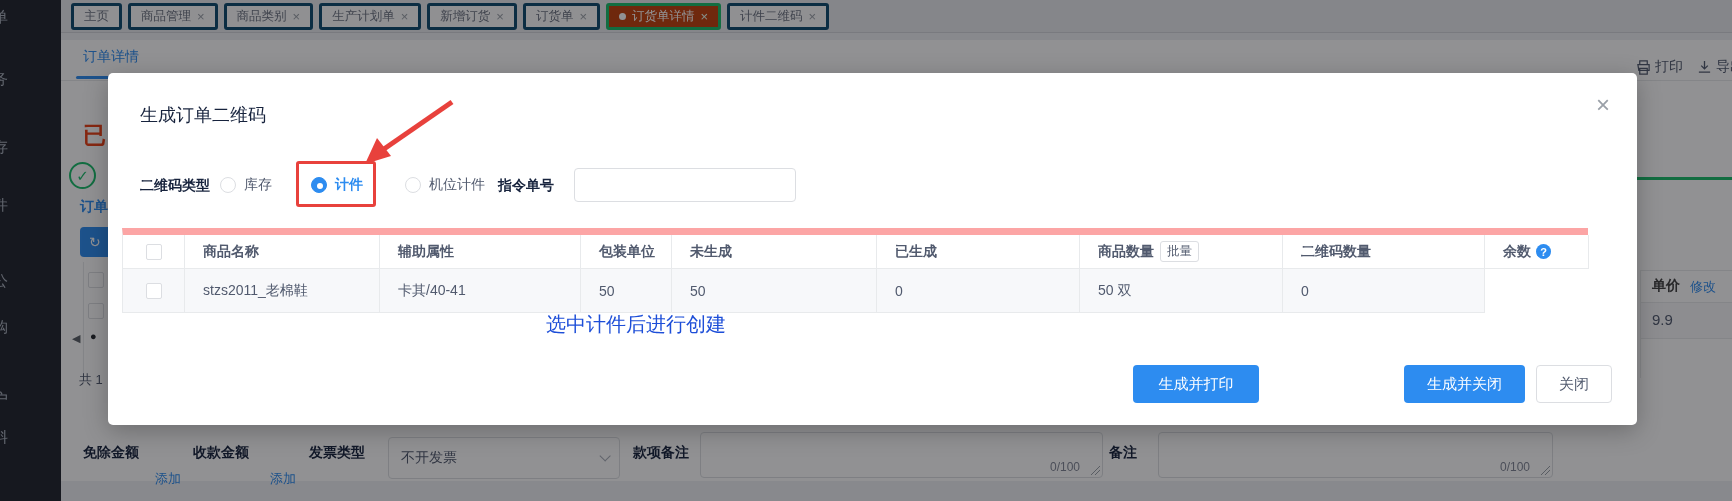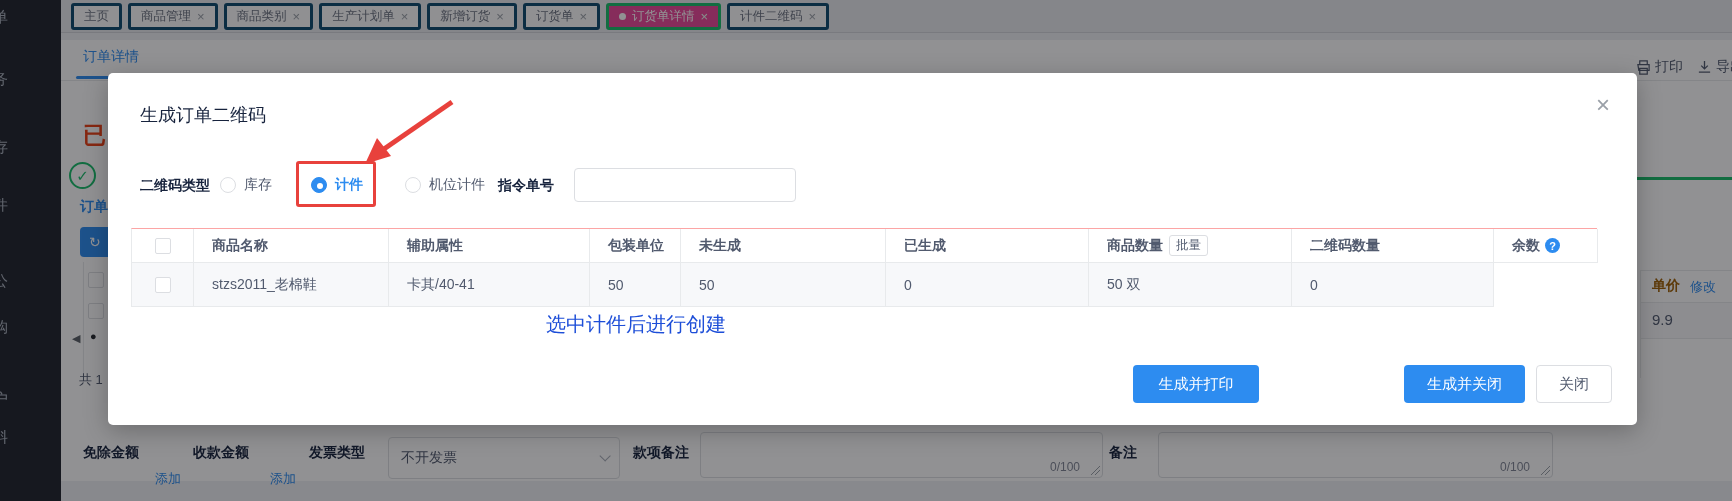--- a/index.html
+++ b/index.html
@@ -7,21 +7,21 @@
   #app { position:relative; width:1732px; height:501px; overflow:hidden; background:#eef0f4; }
 
   
   .sidebar { position:absolute; left:0; top:0; width:61px; height:501px; background:#20242d; z-index:1; overflow:hidden; }
   .side-item { position:absolute; left:-7px; color:#aab1bd; font-size:15px; letter-spacing:1px; }
 
   
   .tabstrip { position:absolute; left:61px; top:0; right:0; height:33px; background:#e9ebef; border-bottom:1px solid #d4d6da; z-index:1; display:flex; align-items:flex-start; padding:3px 0 0 10px; gap:6px; }
   .tab { height:27px; line-height:25px; border:3px solid #0c4a6e; background:#fdfdfd; border-radius:3px; padding:0 10px; font-size:12.5px; color:#6b7280; display:flex; align-items:center; gap:6px; white-space:nowrap; }
   .tab .x { font-size:13px; color:#9aa0a8; line-height:1; }
-  .tab.active { background:#ec4899; border-color:#19be6b; color:#fff; }
+  .tab.active { background:#c2410c; border-color:#19be6b; color:#fff; }
   .tab.active .x { color:#eafff3; }
   .tab .dot { width:7px; height:7px; border-radius:50%; background:#fff; }
 
   
   .panel { position:absolute; left:61px; top:40px; right:0; height:441px; background:#fff; z-index:1; }
   .panel-divider { position:absolute; left:0; top:40px; right:0; height:1px; background:#e8eaec; }
   .nav-tab-text { position:absolute; left:22px; top:8px; font-size:14px; color:#2d8cf0; }
   .nav-tab-bar { position:absolute; left:15px; top:36px; width:72px; height:3px; background:#2d8cf0; border-radius:2px; }
   .status-red { position:absolute; left:22px; top:80px; font-size:23px; font-weight:bold; color:#ed4014; }
   .check-circle { position:absolute; left:8px; top:122px; width:27px; height:27px; border:2px solid #19be6b; border-radius:50%; color:#19be6b; font-size:15px; font-weight:bold; display:flex; align-items:center; justify-content:center; }
@@ -38,21 +38,21 @@
   
   .r-toolbar { position:absolute; left:1575px; top:16px; width:157px; height:22px; display:flex; align-items:center; gap:14px; color:#515a6e; font-size:14px; overflow:hidden; }
   .r-tool { display:flex; align-items:center; gap:4px; white-space:nowrap; }
   .r-tool svg { display:block; }
 
   
   .price-top { position:absolute; left:1579px; top:230px; right:0; height:1px; background:#e8eaec; }
   .price-vline { position:absolute; left:1579px; top:230px; width:1px; height:108px; background:#e8eaec; }
   .price-mid { position:absolute; left:1579px; top:262px; right:0; height:1px; background:#e8eaec; }
   .price-row { position:absolute; left:1580px; top:263px; right:0; height:36px; background:#f7f8fa; border-bottom:1px solid #e8eaec; }
-  .price-hdr { position:absolute; left:1591px; top:237px; font-size:14px; font-weight:bold; color:#a16207; }
+  .price-hdr { position:absolute; left:1591px; top:237px; font-size:14px; font-weight:bold; color:#404040; }
   .price-edit { position:absolute; left:1629px; top:238px; font-size:13px; color:#2d8cf0; }
   .price-val { position:absolute; left:1591px; top:271px; font-size:15px; color:#515a6e; }
 
   
   .blabel { position:absolute; font-size:14px; font-weight:bold; color:#17233d; top:404px; }
   .blink { position:absolute; font-size:13px; color:#2d8cf0; top:405px;margin-top:25px; }
   .bselect { position:absolute; left:327px; top:397px; width:232px; height:42px; border:1px solid #dcdee2; border-radius:4px; background:#fff; font-size:14px; color:#515a6e; display:flex; align-items:center; padding:0 12px; }
   .bselect .caret { margin-left:auto; width:8px; height:8px; border-right:1.5px solid #a7adb8; border-bottom:1.5px solid #a7adb8; transform:rotate(45deg) translateY(-3px); }
   .btextarea { position:absolute; top:392px; height:46px; border:1px solid #dcdee2; border-radius:4px; background:#fff; }
   .btextarea .counter { position:absolute; right:22px; bottom:3px; font-size:12px; color:#808695; }
@@ -74,21 +74,21 @@
   .radio { position:absolute; display:flex; align-items:center; gap:8px; font-size:14px; color:#515a6e; top:103px; }
   .rc { width:16px; height:16px; border-radius:50%; border:1px solid #dcdee2; background:#fff; }
   .radio.sel { color:#2d8cf0; font-weight:700; }
   .radio.sel .rc { background:#2d8cf0; border-color:#2d8cf0; position:relative; }
   .radio.sel .rc::after { content:""; position:absolute; left:5px; top:5px; width:6px; height:6px; border-radius:50%; background:#fff; }
   .red-box { position:absolute; left:188px; top:88px; width:80px; height:46px; border:3px solid #e8413c; border-radius:3px; }
   .m-orderno { position:absolute; left:390px; top:104px; }
   .m-input { position:absolute; left:466px; top:95px; width:222px; height:34px; border:1px solid #dcdee2; border-radius:4px; font-size:14px; padding:0 10px; color:#515a6e; outline:none; }
 
   
-  .gtable { position:absolute; left:23px; top:155px; width:1466px; font-size:14px; color:#515a6e; border-top:1px solid #fca5a5; border-left:1px solid #e8eaec; }
+  .gtable { position:absolute; left:14px; top:155px; width:1466px; font-size:14px; color:#515a6e; border-top:7px solid #fca5a5; border-left:1px solid #e8eaec; }
   .grow { display:grid; grid-template-columns:62px 195px 201px 91px 205px 203px 203px 202px 104px; }
   .gcell { border-right:1px solid #e8eaec; border-bottom:1px solid #e8eaec; display:flex; align-items:center; padding-left:18px; }
   .gcell.cb { justify-content:center; padding-left:0; }
   .ghead .gcell { height:34px; font-weight:bold; color:#515a6e; background:#fff; }
   .gbody .gcell { height:44px; background:#f7f8fa; }
   .batch-tag { margin-left:6px; font-size:12.5px; font-weight:normal; border:1px solid #dcdee2; border-radius:3px; padding:1px 6px; background:#fff; color:#515a6e; }
   .q-badge { margin-left:5px; width:15px; height:15px; border-radius:50%; background:#2d8cf0; color:#fff; font-size:11px; font-weight:bold; display:inline-flex; align-items:center; justify-content:center; }
 
   .m-note { position:absolute; left:438px; top:238px; font-size:20px; color:#1d4ed8; }
 

